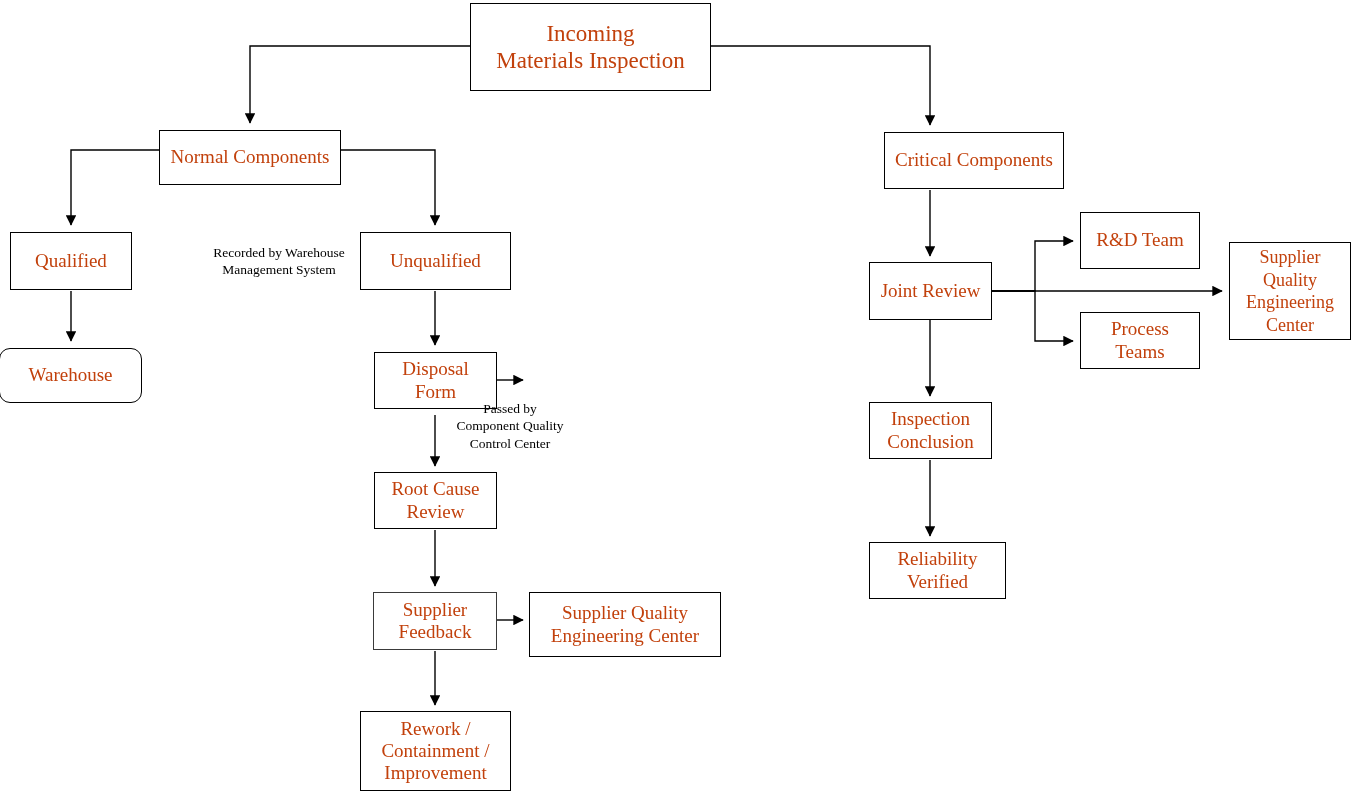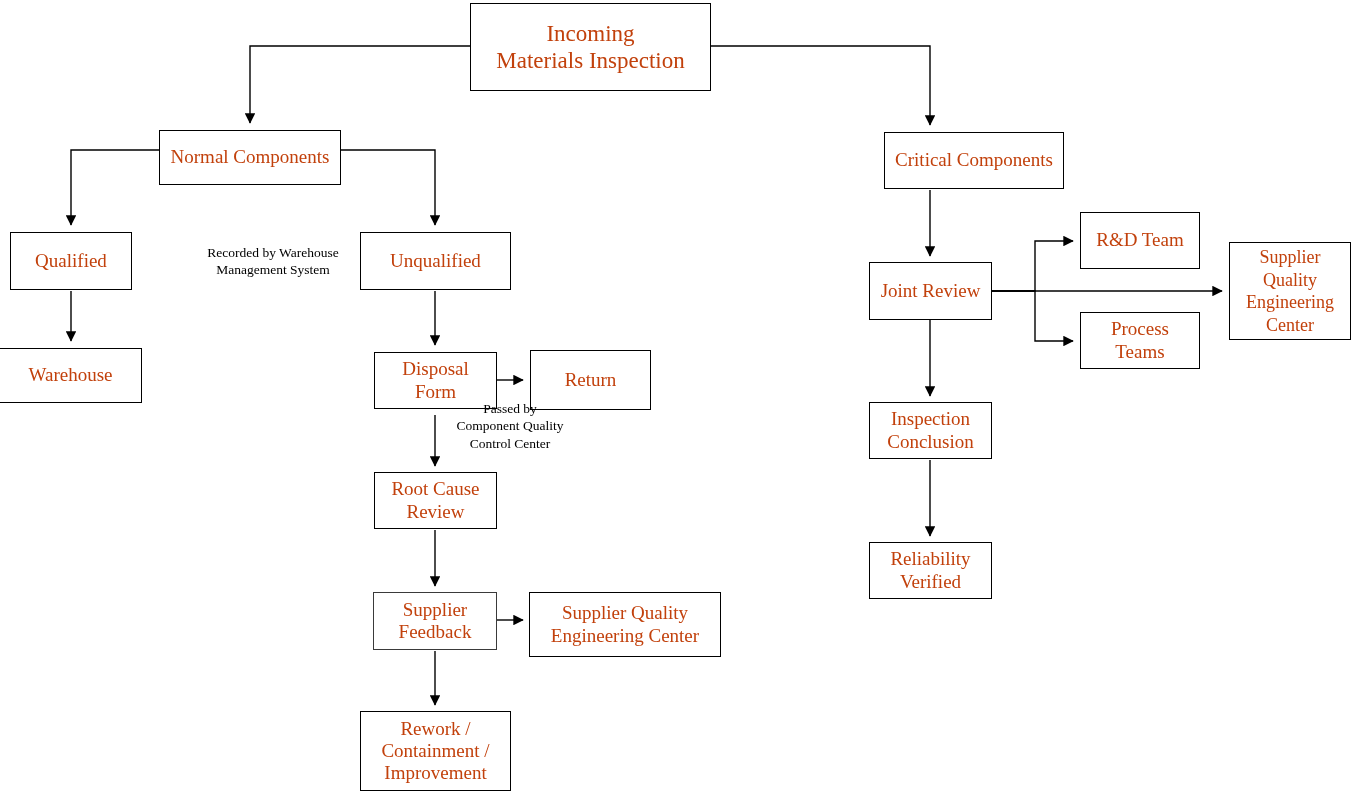--- a/index.html
+++ b/index.html
@@ -109,28 +109,27 @@
 
   <div class="node title-node" style="left:470px; top:3px; width:241px; height:88px;">Incoming
 Materials Inspection</div>
 
   <div class="node" style="left:159px; top:130px; width:182px; height:55px;">Normal Components</div>
 
   <div class="node" style="left:840px; top:132px; width:180px; height:57px;margin-left:44px;">Critical Components</div>
 
   <div class="node" style="left:10px; top:232px; width:122px; height:58px;">Qualified</div>
 
-  <div class="node" style="left:-1px; top:348px; width:143px; height:55px;">Warehouse</div>
+  <div class="node" style="left:-1px; top:348px; width:143px; height:55px;border-radius:11px;">Warehouse</div>
 
   <div class="node" style="left:360px; top:232px; width:151px; height:58px;">Unqualified</div>
 
   <div class="node" style="left:374px; top:352px; width:123px; height:57px;">Disposal
 Form</div>
 
-  <div class="node" style="left:530px; top:350px; width:121px; height:60px;">Return</div>
 
   <div class="node" style="left:374px; top:472px; width:123px; height:57px;">Root Cause
 Review</div>
 
   <div class="node" style="left:373px; top:592px; width:124px; height:58px; border-color:#3a3a3a;">Supplier
 Feedback</div>
 
   <div class="node" style="left:529px; top:592px; width:192px; height:65px;">Supplier Quality
 Engineering Center</div>
 
@@ -146,23 +145,23 @@
 Teams</div>
 
   <div class="node sqec-right" style="left:1229px; top:242px; width:122px; height:98px;">Supplier
 Quality
 Engineering
 Center</div>
 
   <div class="node" style="left:869px; top:402px; width:123px; height:57px;">Inspection
 Conclusion</div>
 
-  <div class="node" style="left:869px; top:542px; width:123px; height:57px;">Reliability
+  <div class="node" style="left:869px; top:542px; width:137px; height:57px;">Reliability
 Verified</div>
 
-  <div class="edge-label" style="left:137px; top:244px; width:186px;padding-left:43px;">Recorded by Warehouse
+  <div class="edge-label" style="left:143px; top:244px; width:186px;padding-left:43px;">Recorded by Warehouse
 Management System</div>
 
   <div class="edge-label" style="left:417px; top:400px; width:186px;">Passed by
 Component Quality
 Control Center</div>
 
 </div>
 
 </body></html>

